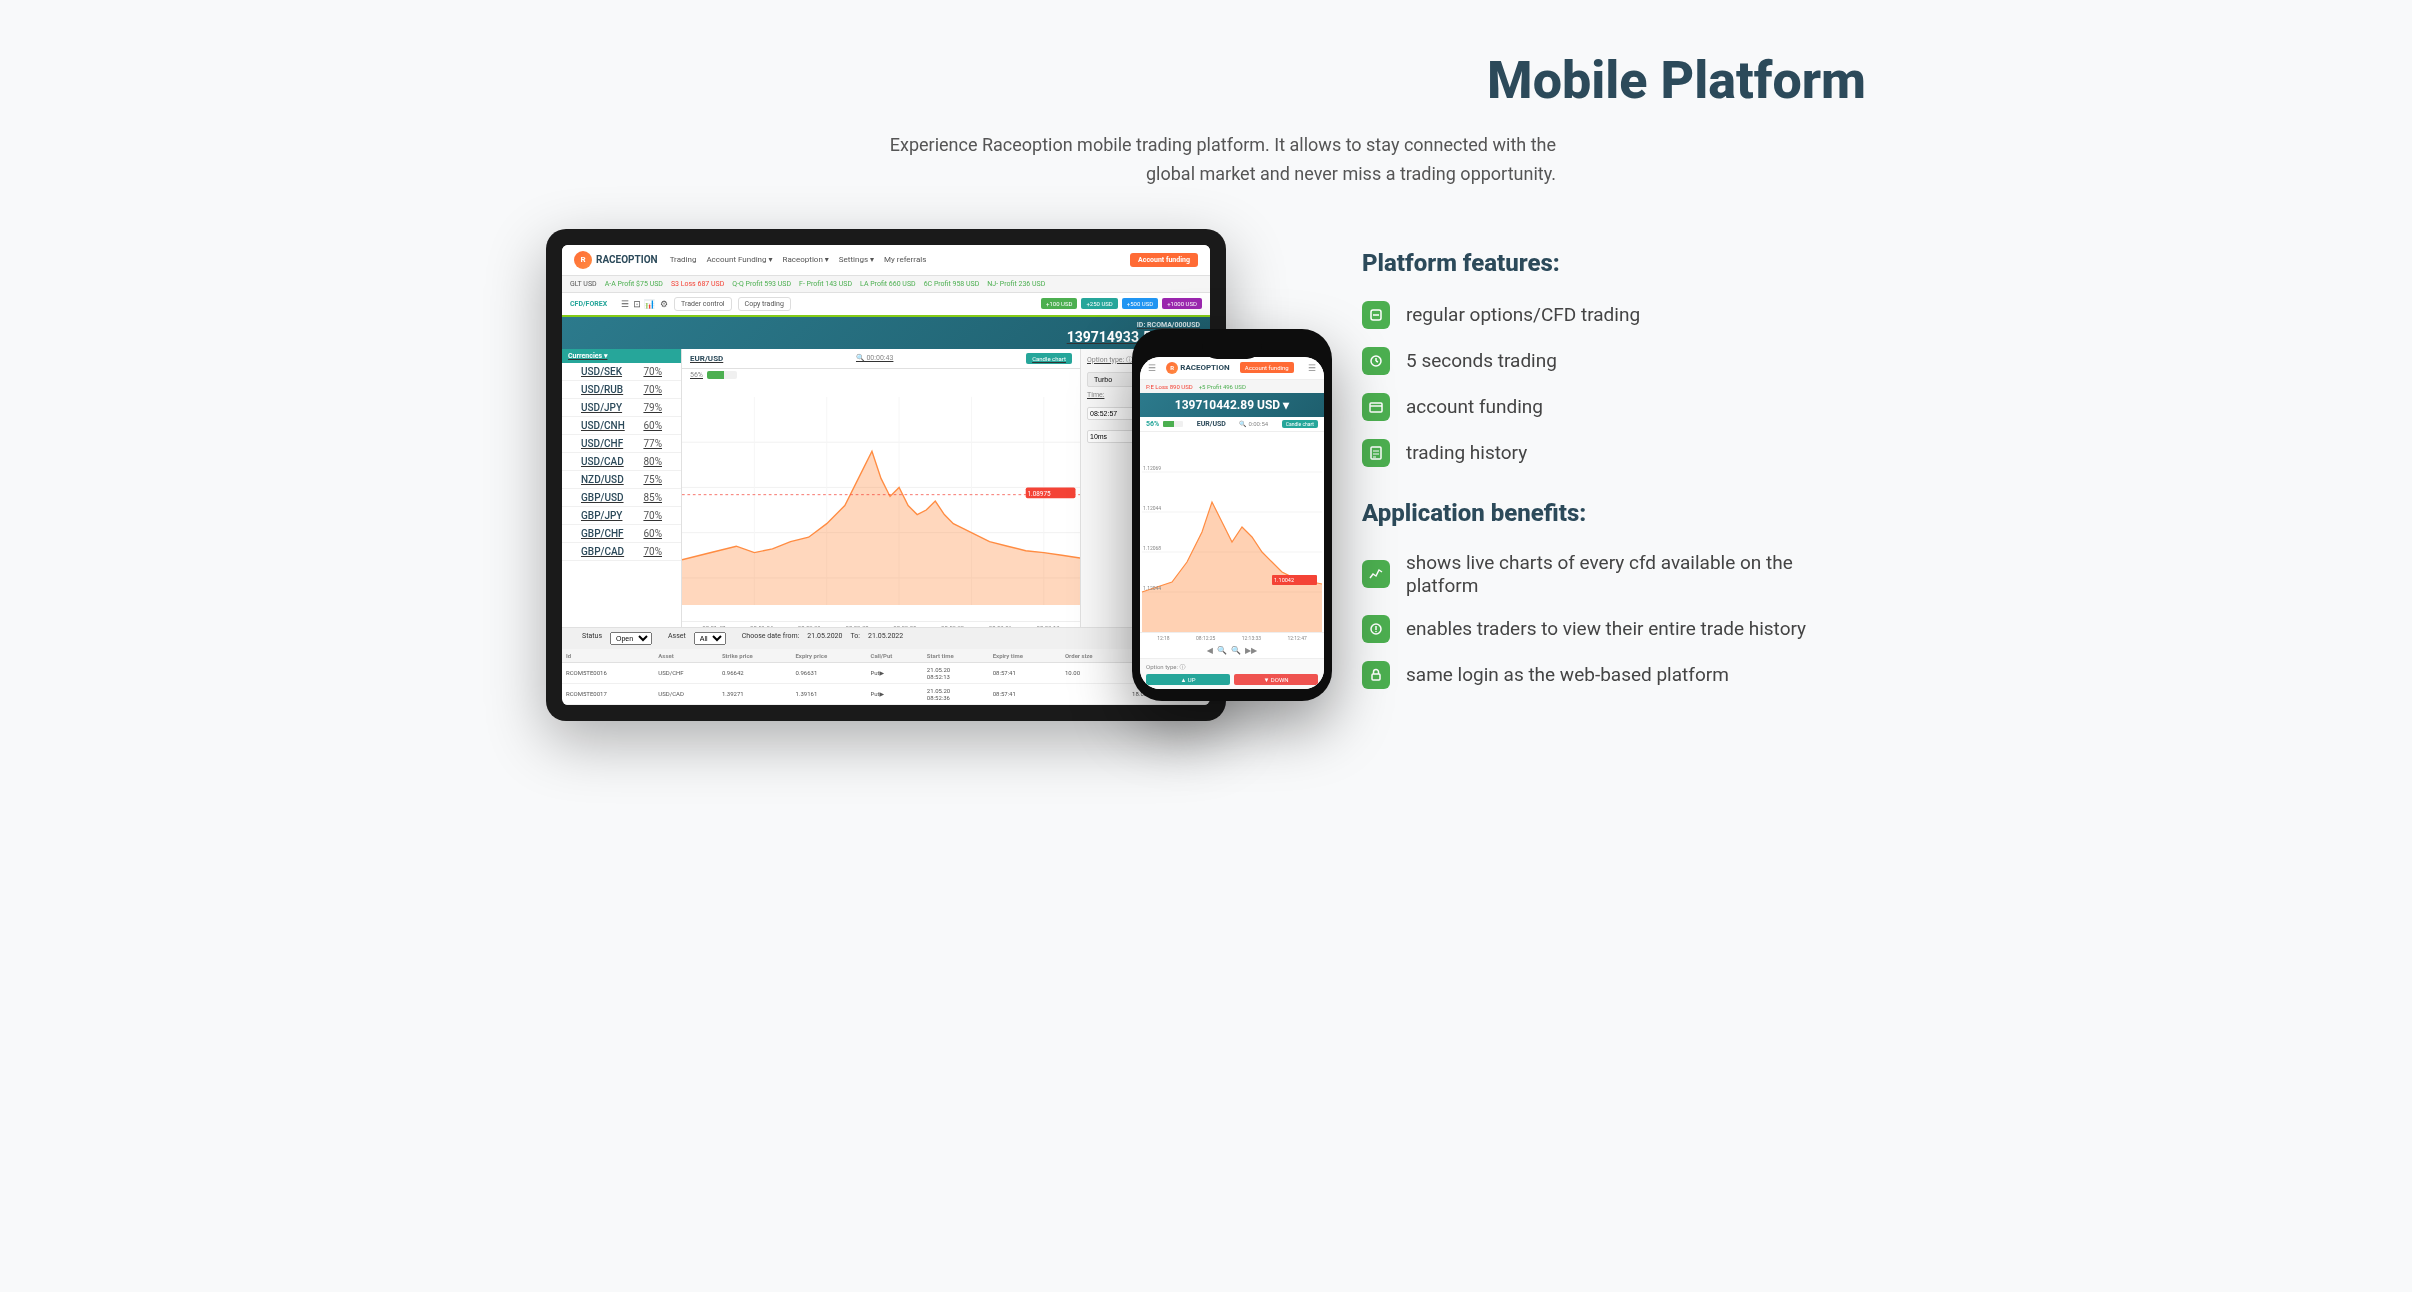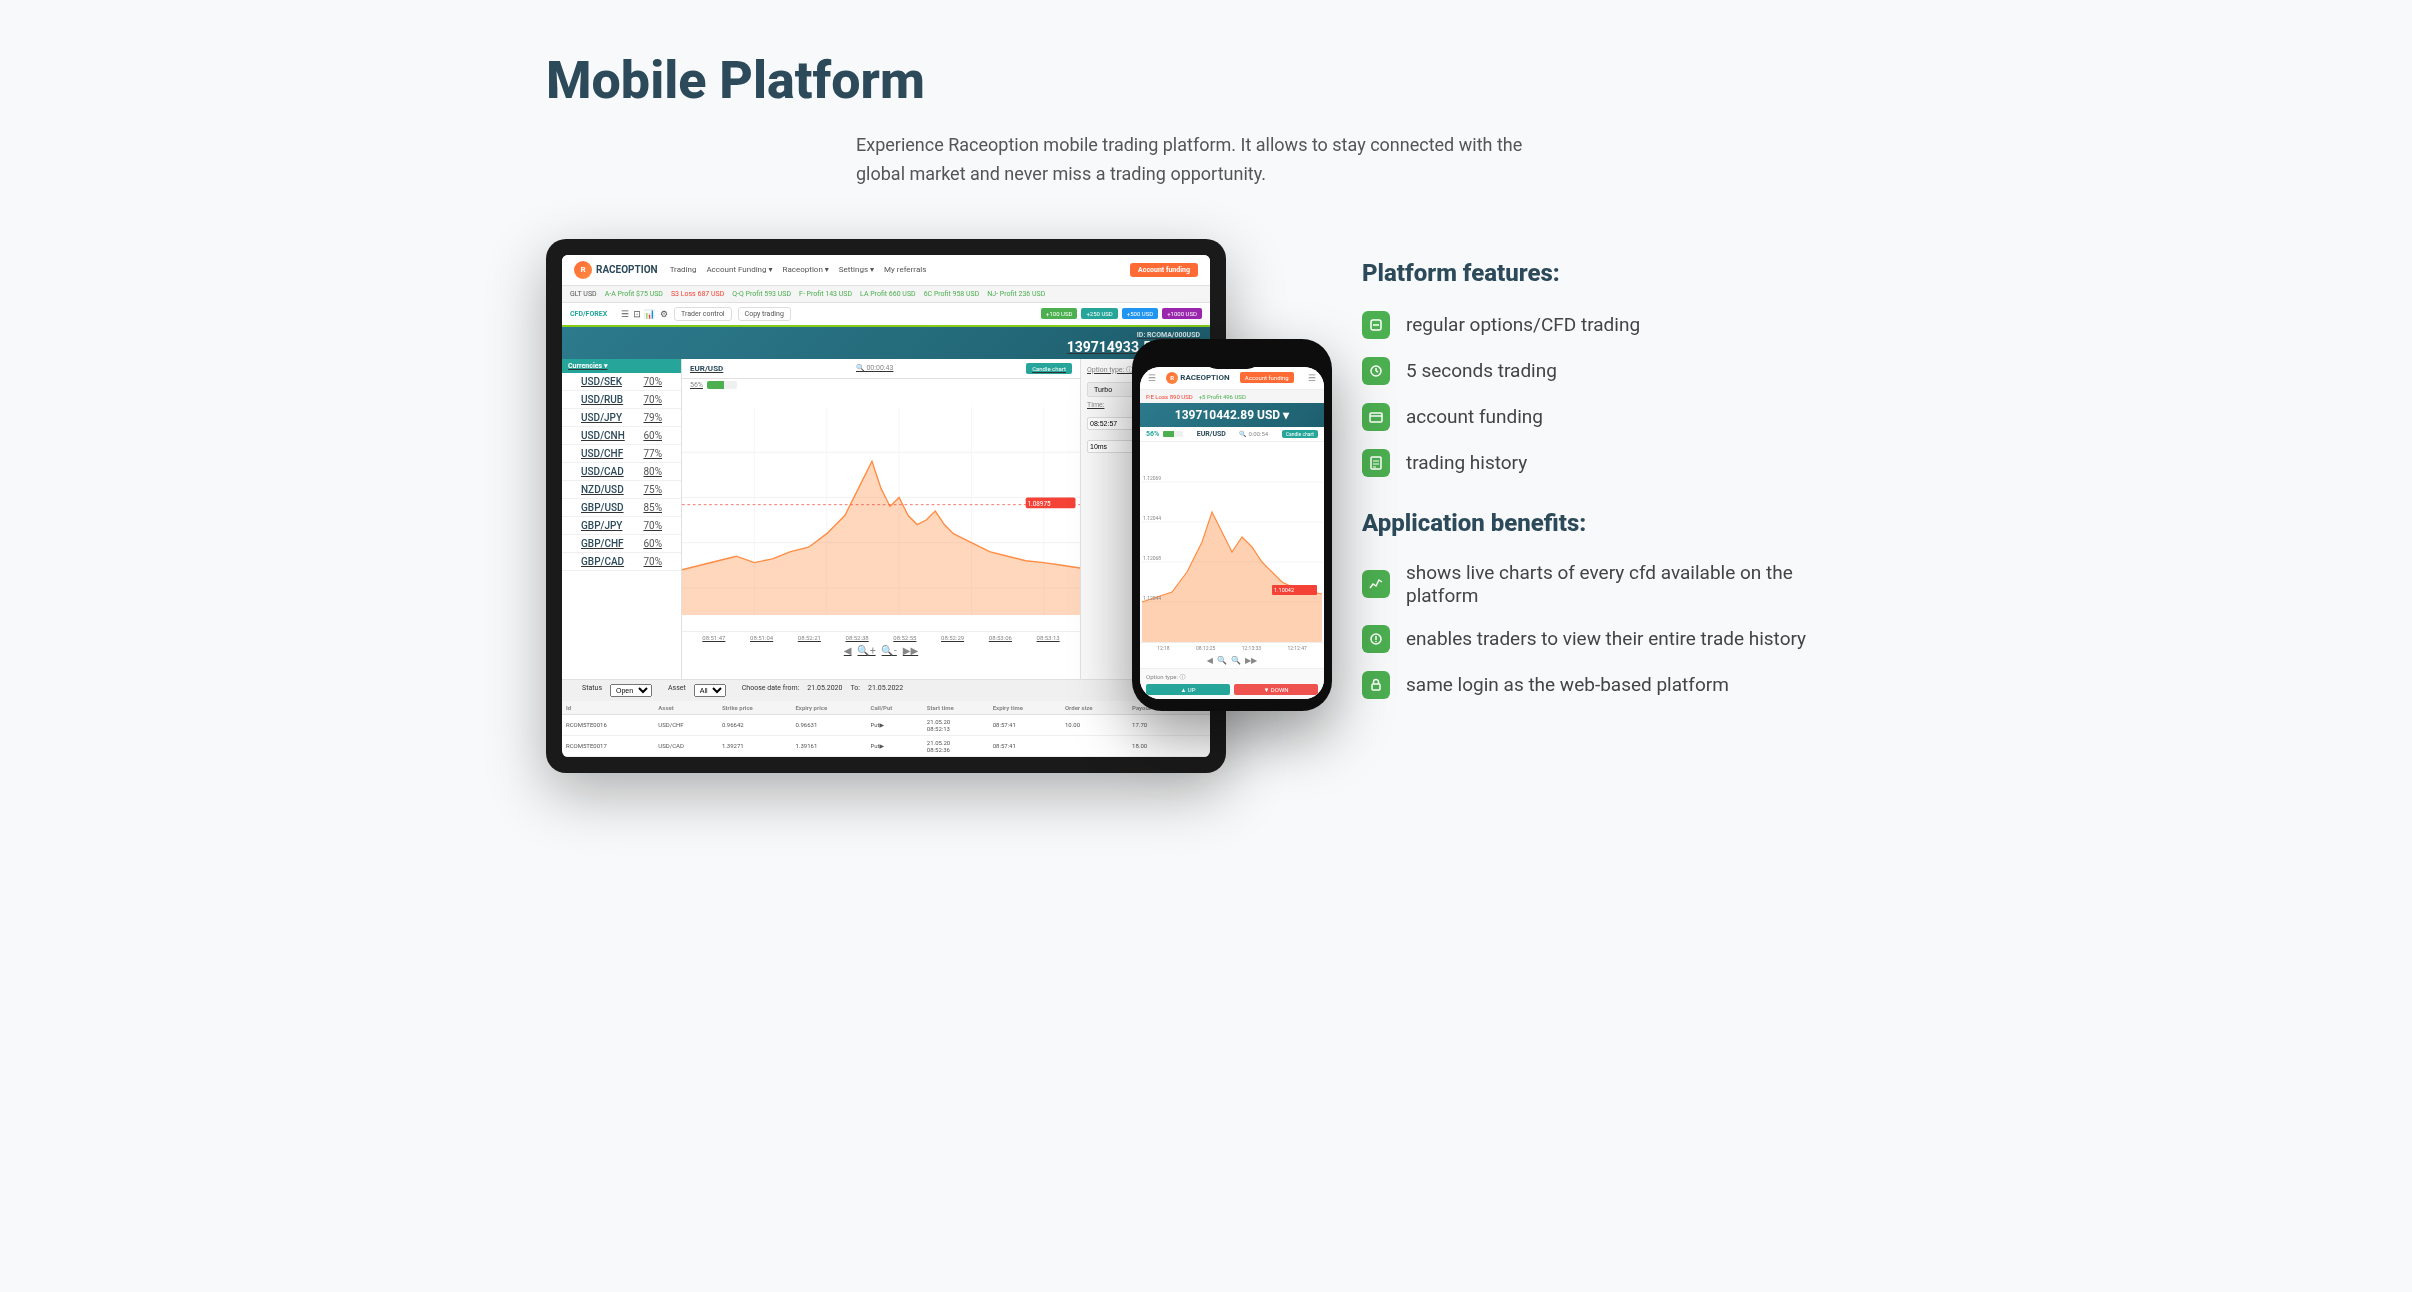--- a/index.html
+++ b/index.html
@@ -8,22 +8,22 @@
       background: #f8f9fa;
       color: #333;
       min-height: 100vh;
     }
     .page-wrapper {
       max-width: 1400px;
       margin: 0 auto;
       padding: 50px 40px 60px;
     }
     .header {
-      text-align: left;
-      margin-bottom: 50px;
+      text-align: right;
+      margin-bottom: 40px;
     }
     .header h1 {
       font-size: 52px;
       font-weight: 800;
       color: #2c4a5a;
       margin-bottom: 20px;
     }
     .header p {
       font-size: 18px;
       color: #555;
@@ -146,21 +146,21 @@
       font-size: 14px;
       font-weight: bold;
     }
     .balance-display small {
       font-size: 7px;
       opacity: 0.8;
       display: block;
     }
     .main-trading-area {
       display: flex;
-      height: 320px;
+      height: 278px;
     }
     .currency-list {
       width: 120px;
       background: #fff;
       border-right: 1px solid #e0e0e0;
       overflow: hidden;
     }
     .currency-tab {
       background: #26a69a;
       color: white;

